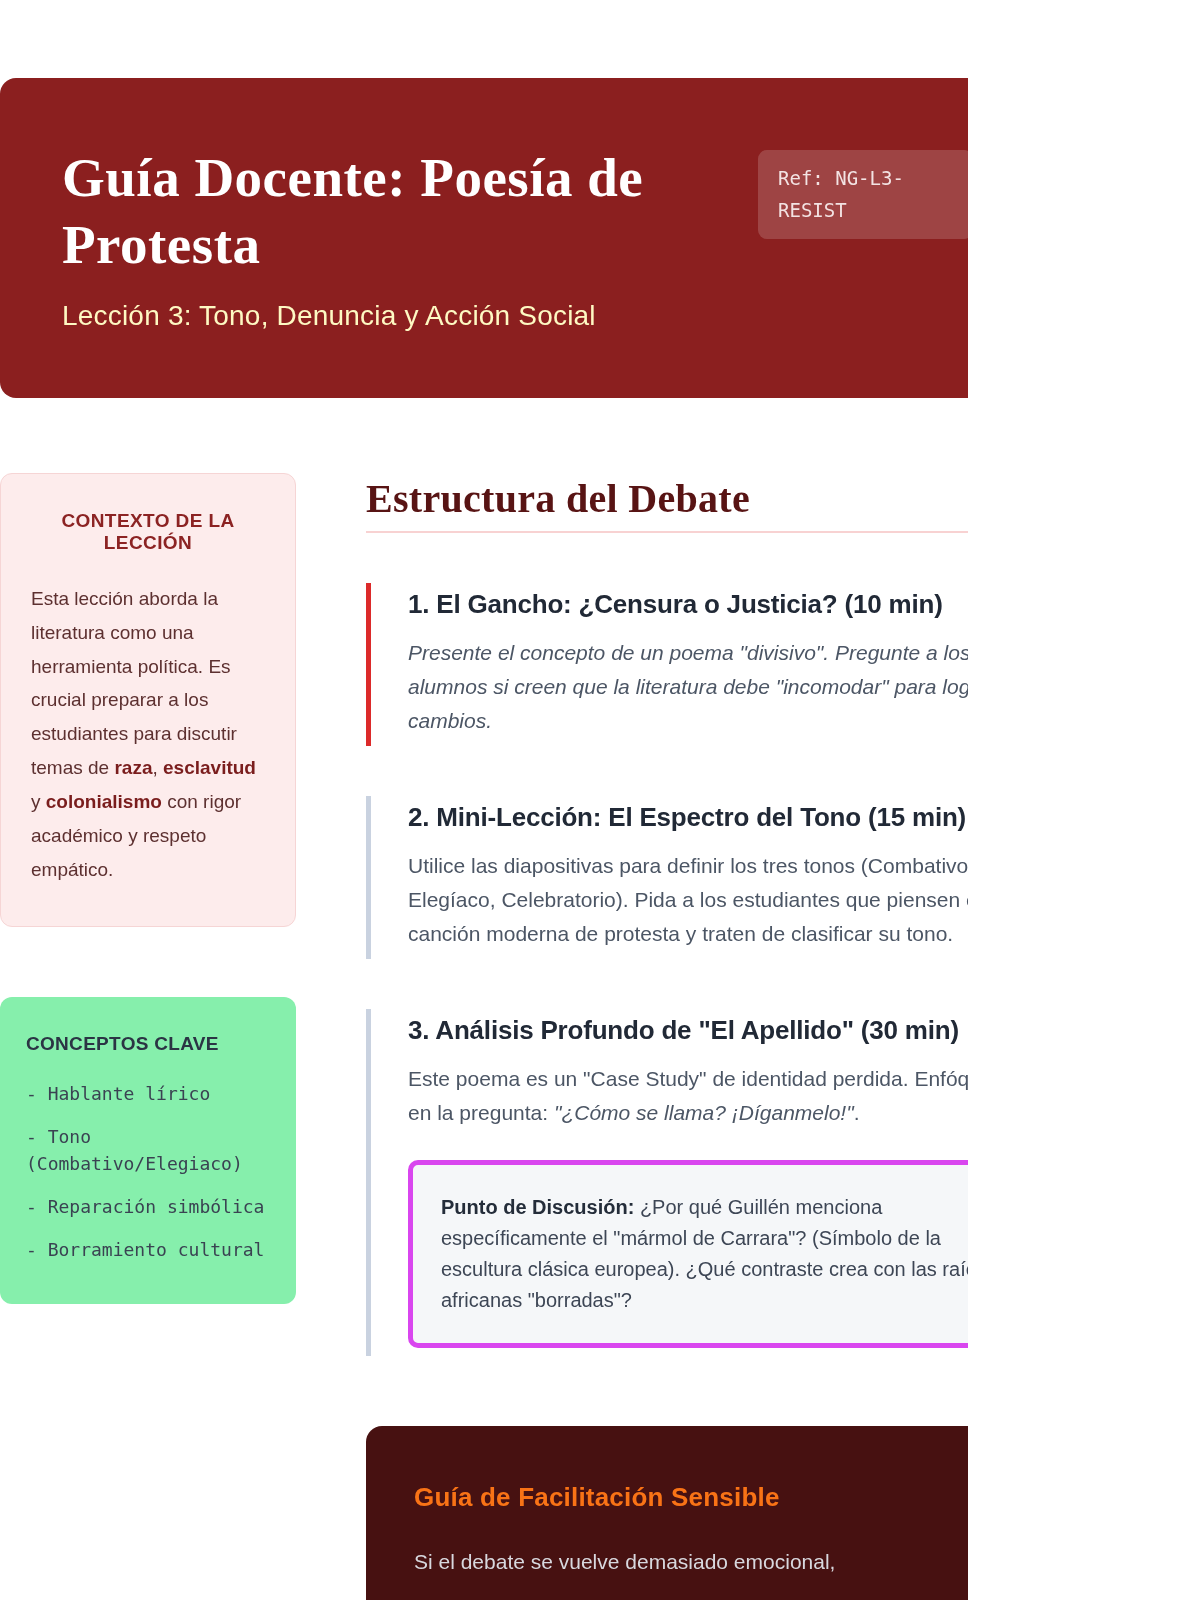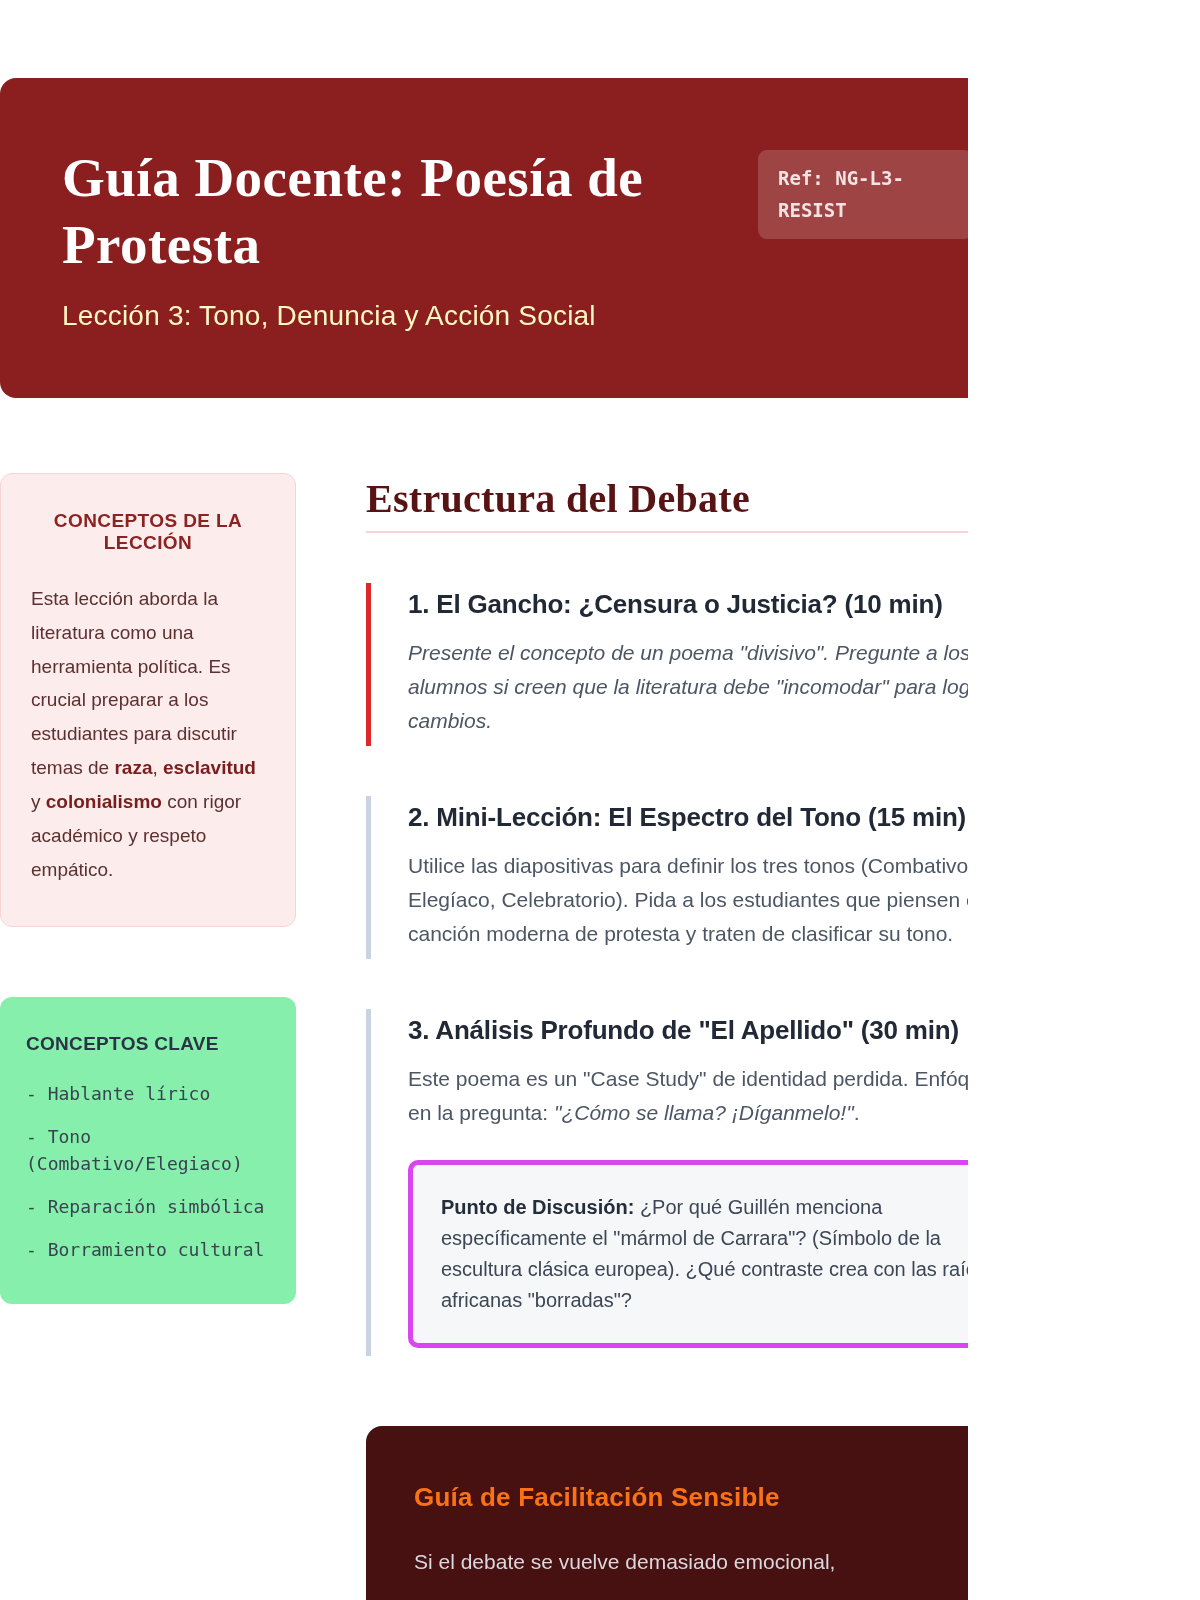--- a/index.html
+++ b/index.html
@@ -35,21 +35,20 @@
     margin-left: auto;
     background: rgba(255,255,255,0.17);
     color: #f3e3e3;
     font-family: "DejaVu Sans Mono", monospace;
     font-size: 19px;
     line-height: 1.7;
     padding: 12px 20px;
     border-radius: 9px;
     max-width: 215px;
     margin-top: 6px;
-    font-weight: bold;
   }
   .page-subtitle {
     color: #fef9c3;
     font-size: 28px;
     margin: 22px 0 0;
     letter-spacing: 0.2px;
   }
 
   
   .content {
@@ -177,21 +176,21 @@
       <div class="ref-badge">Ref: NG-L3-RESIST</div>
     </div>
     <p class="page-subtitle">Lección 3: Tono, Denuncia y Acción Social</p>
   </header>
 
   <div class="content">
 
     <aside class="sidebar">
 
       <section class="card-context">
-        <h3>CONCEPTOS DE LA LECCIÓN</h3>
+        <h3>CONTEXTO DE LA LECCIÓN</h3>
         <p><span>Esta lección aborda la literatura como una herramienta política. Es crucial preparar a los estudiantes para discutir temas de </span><b>raza</b><span>, </span><b>esclavitud</b><span> y </span><b>colonialismo</b><span> con rigor académico y respeto empático.</span></p>
       </section>
 
       <section class="card-concepts">
         <h3>CONCEPTOS CLAVE</h3>
         <div class="concept-item">- Hablante lírico</div>
         <div class="concept-item">- Tono (Combativo/Elegiaco)</div>
         <div class="concept-item">- Reparación simbólica</div>
         <div class="concept-item">- Borramiento cultural</div>
       </section>

